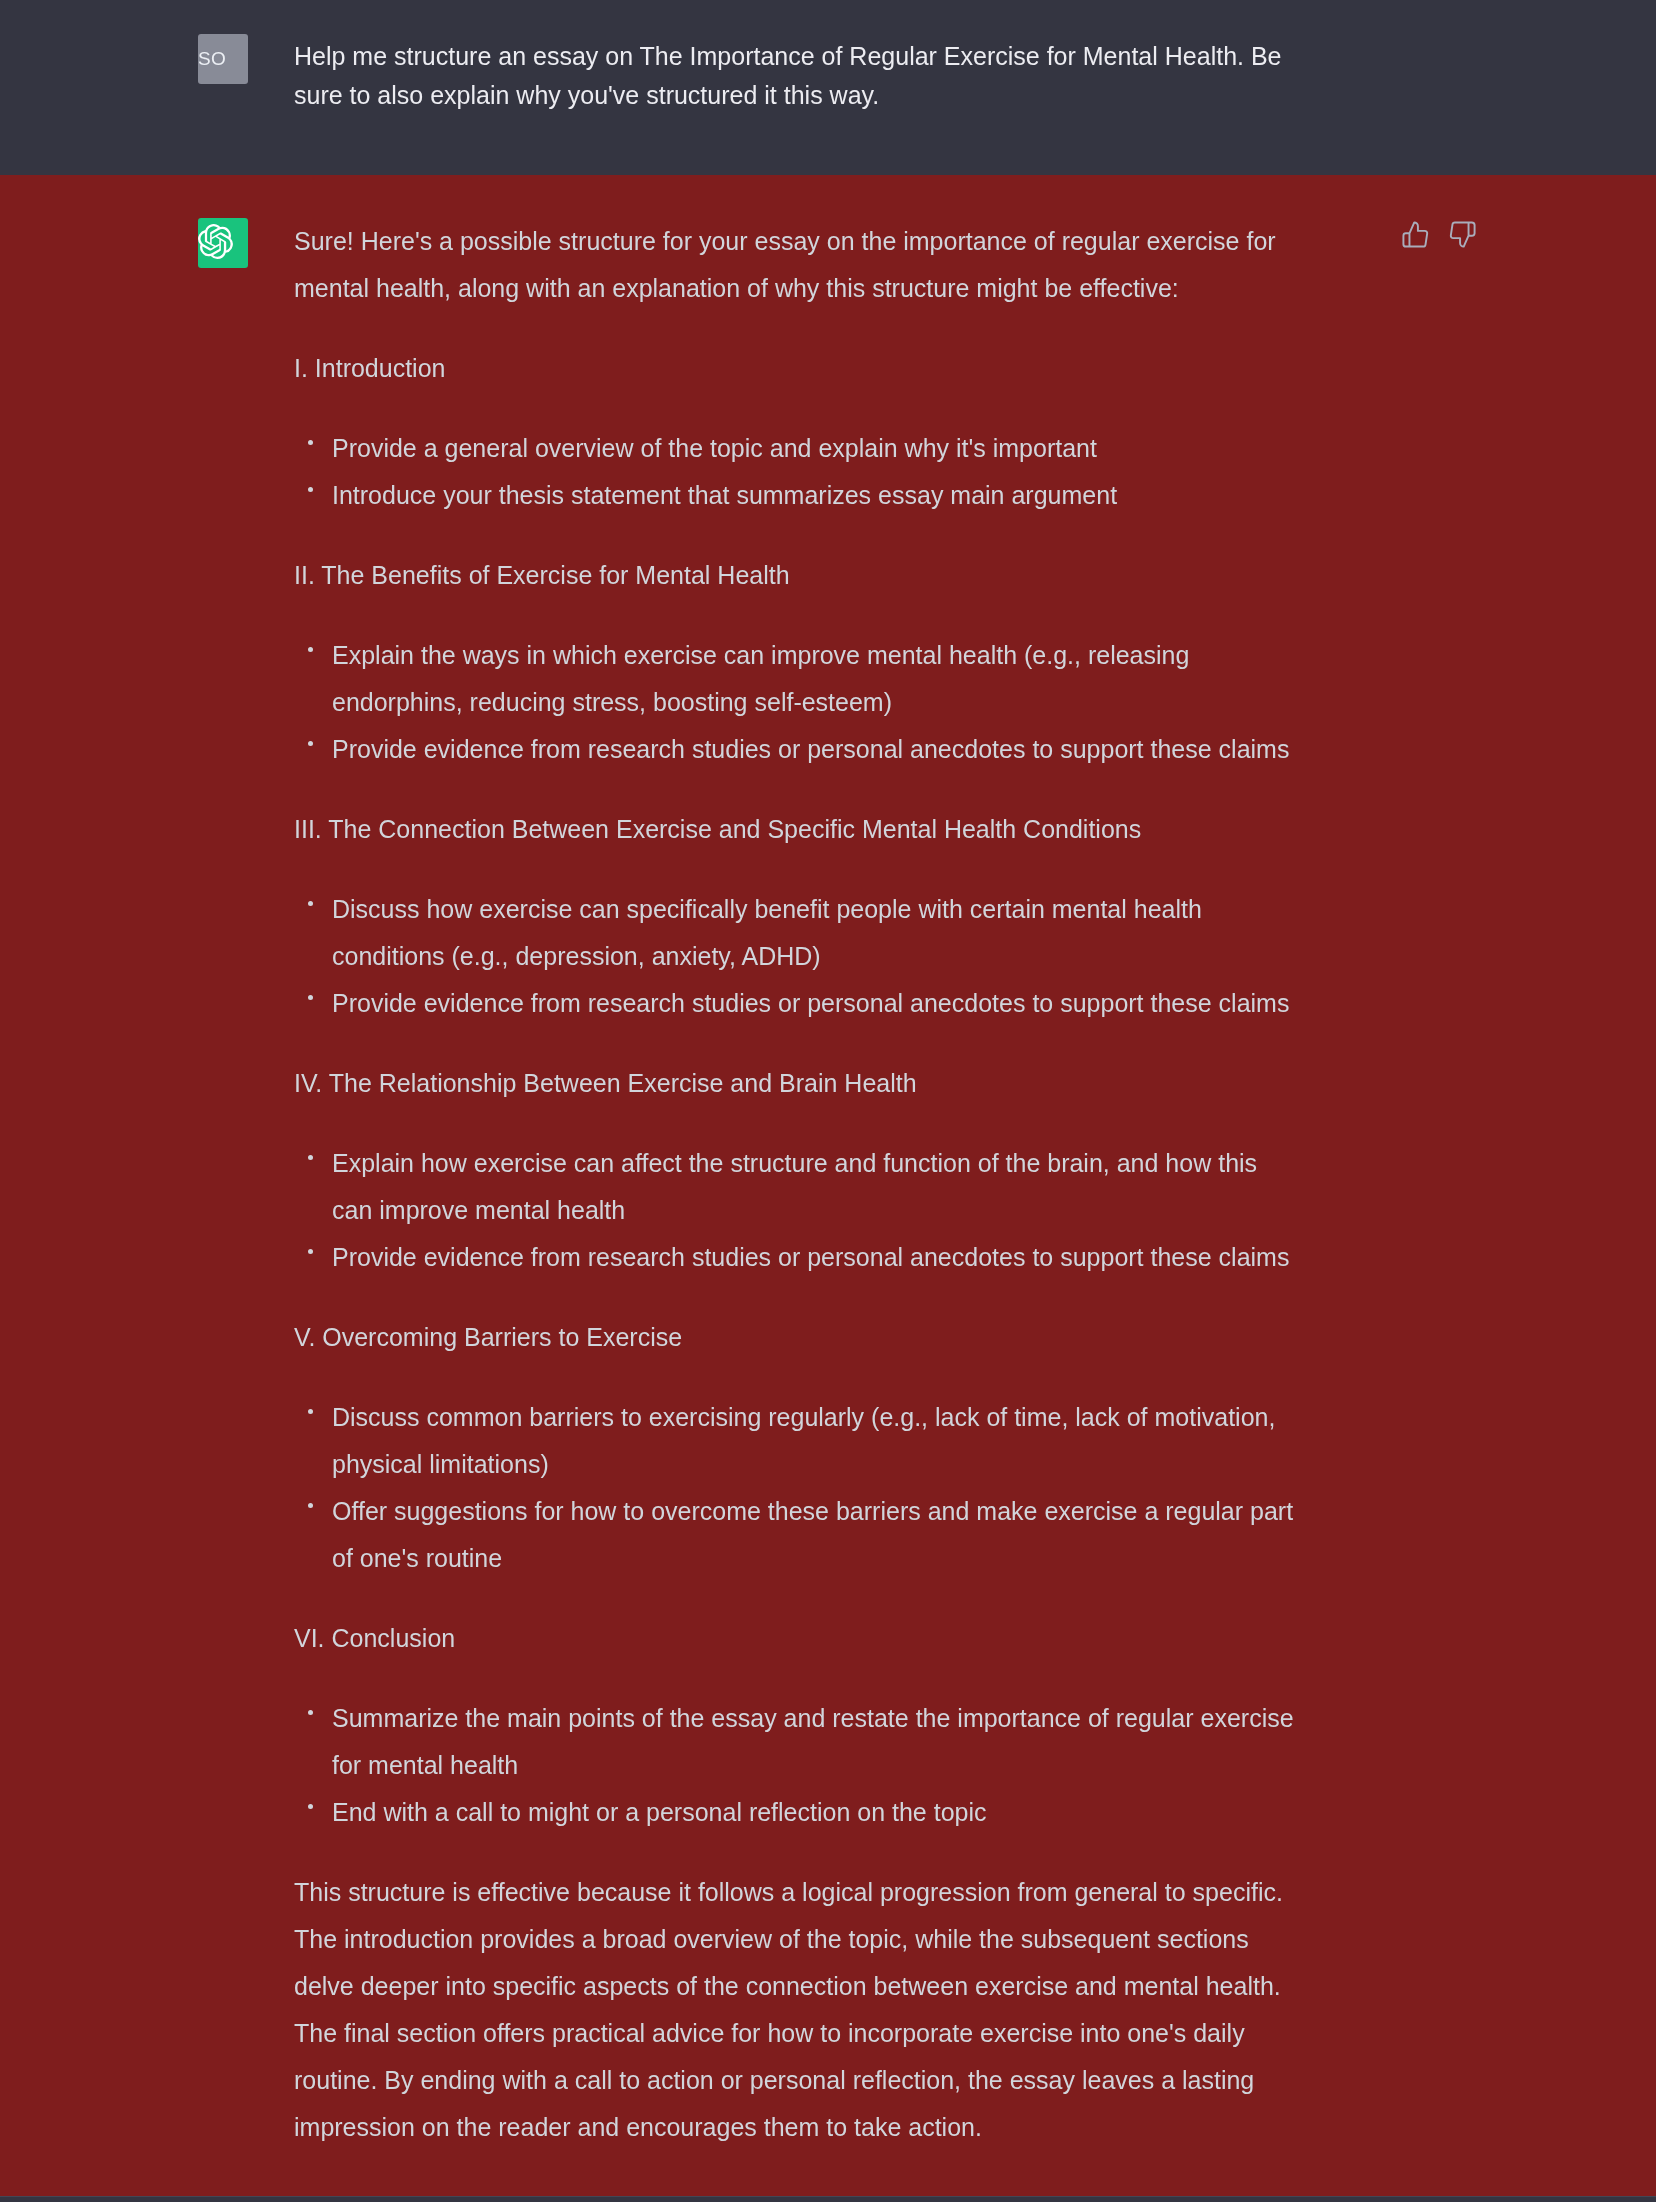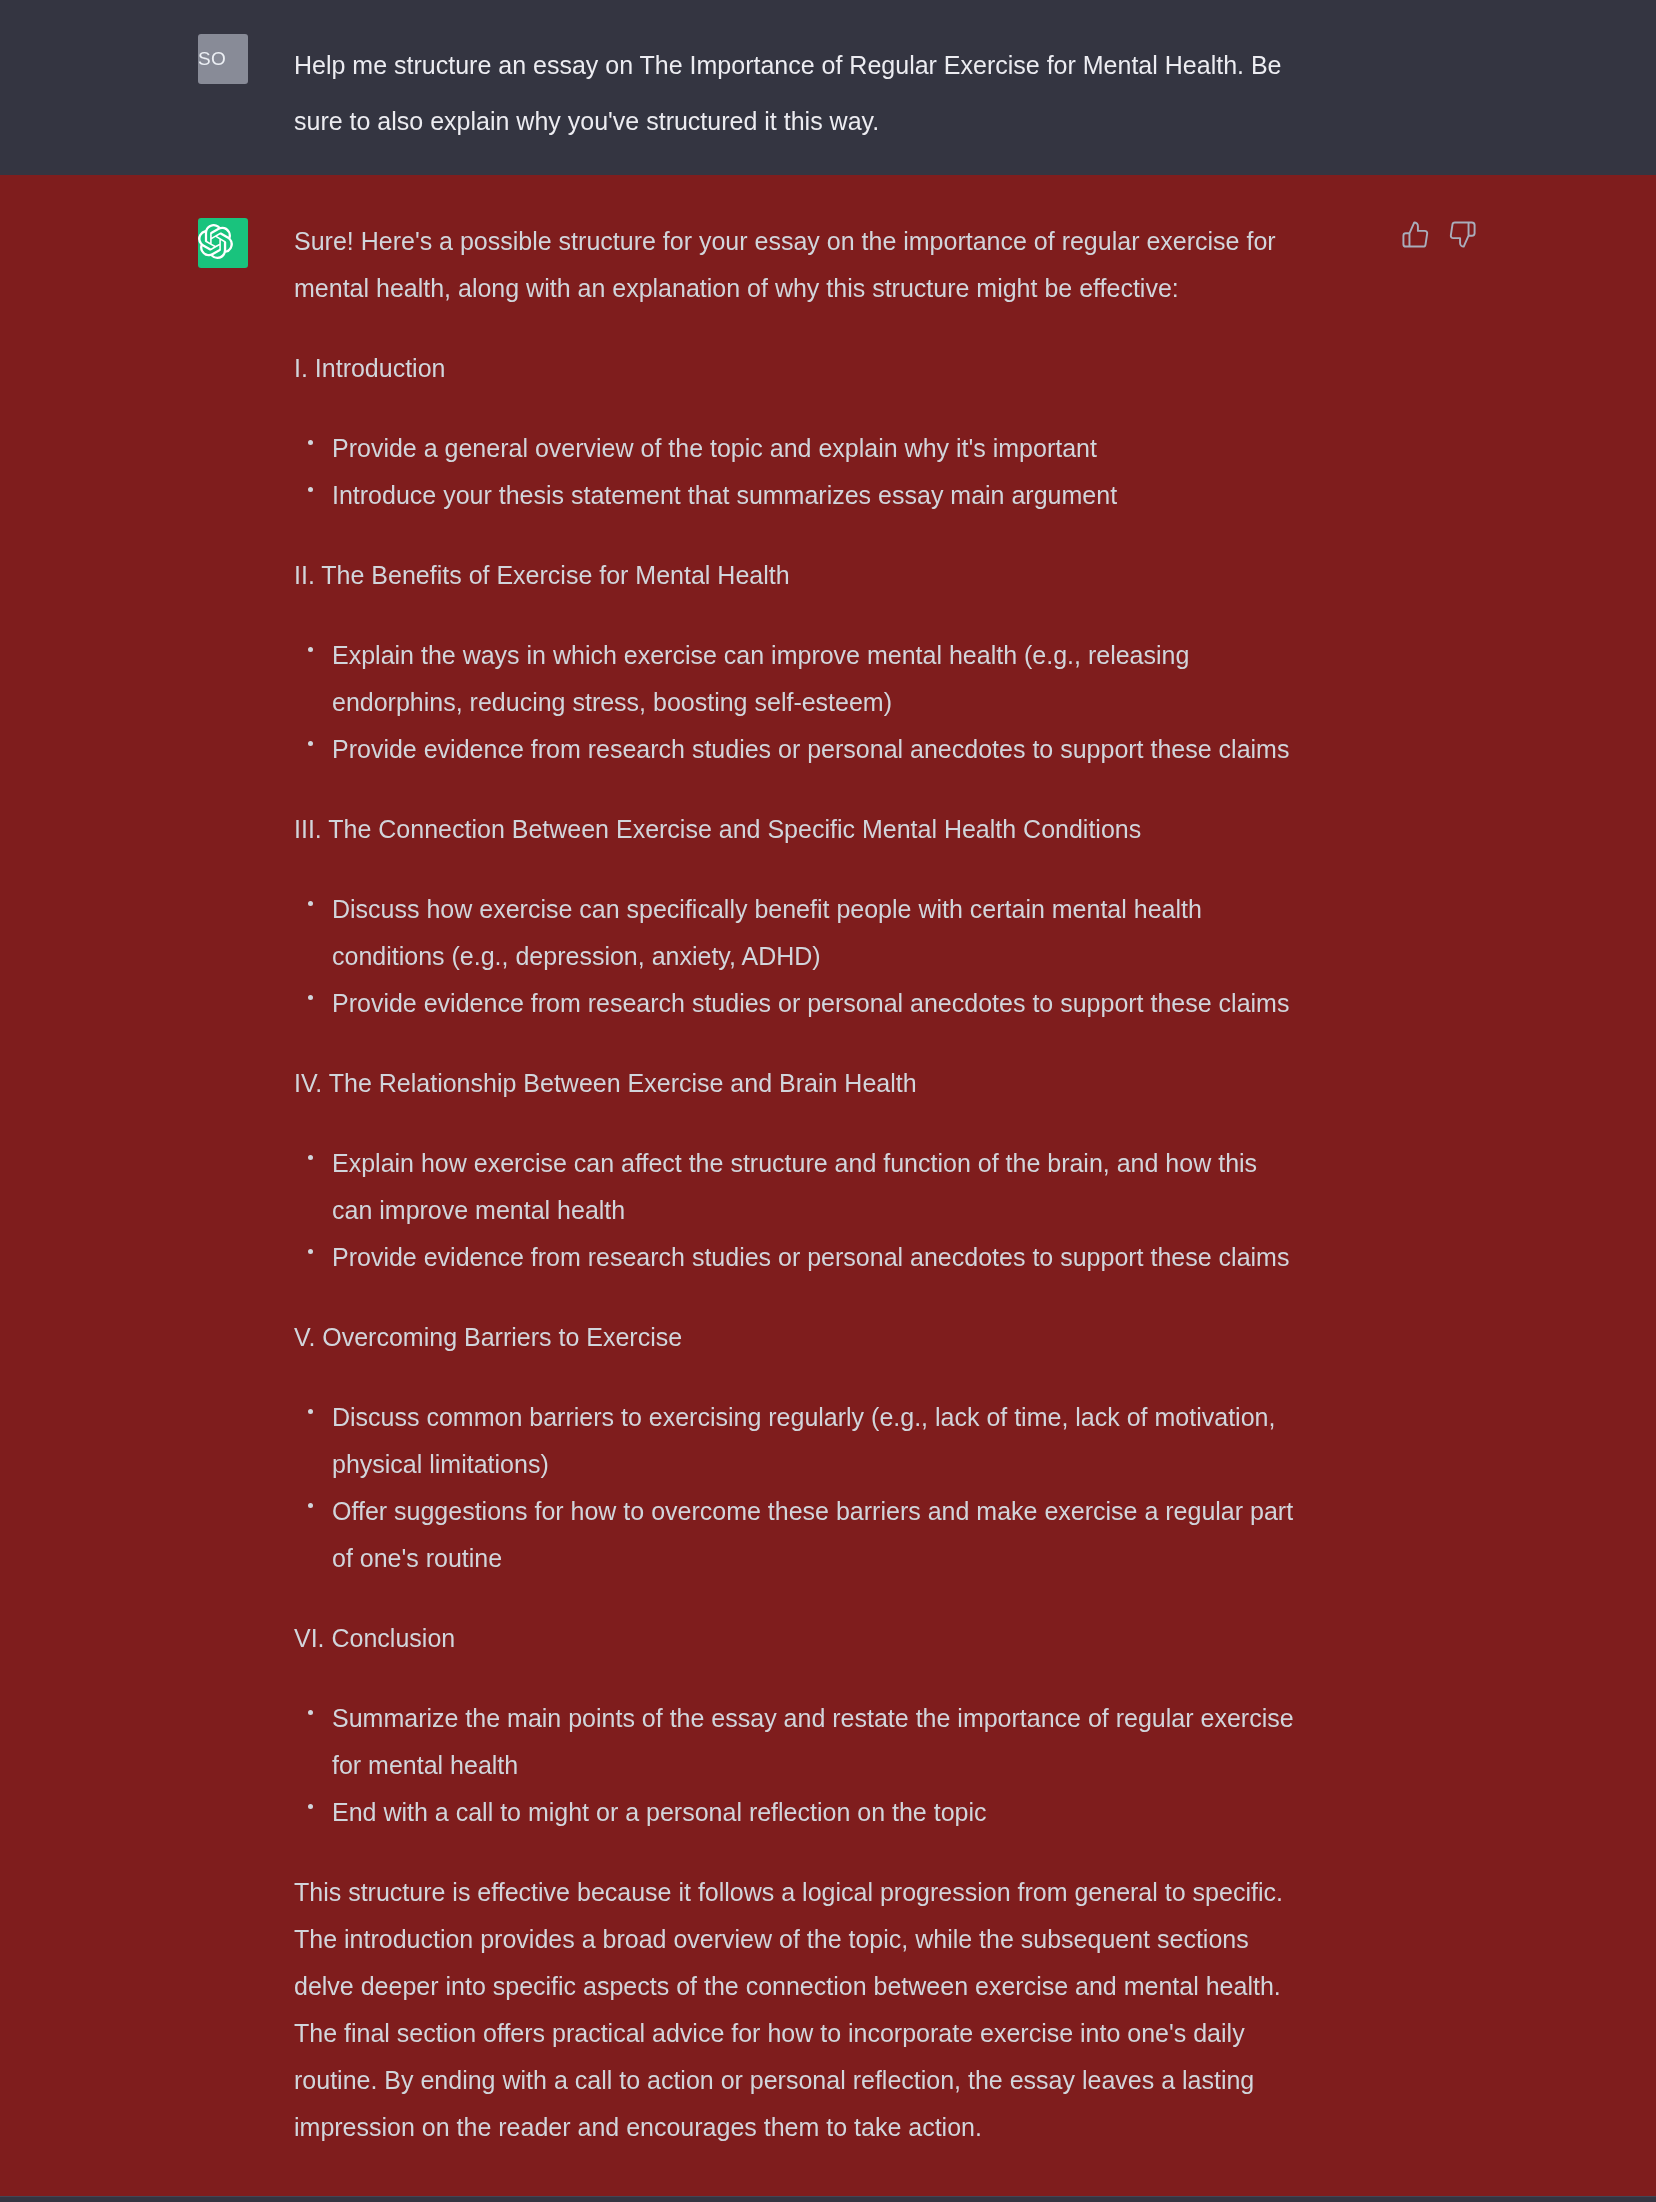--- a/index.html
+++ b/index.html
@@ -36,21 +36,21 @@
     background: #888b97;
     color: #eceff4;
     font-size: 19px;
     letter-spacing: 0.4px;
   }
   .avatar.assistant { background: #19c37d; }
   .user-text {
     margin: 3.4px 0 0 46px;
     width: 1187px;
     font-size: 25px;
-    line-height: 56px;
+    line-height: 39px;
     color: #ececf1;
     white-space: pre-line;
   }
 
   
   .assistant-row {
     box-sizing: border-box;
     width: 100%;
     min-height: 2021px;
     background: #7f1d1d;

